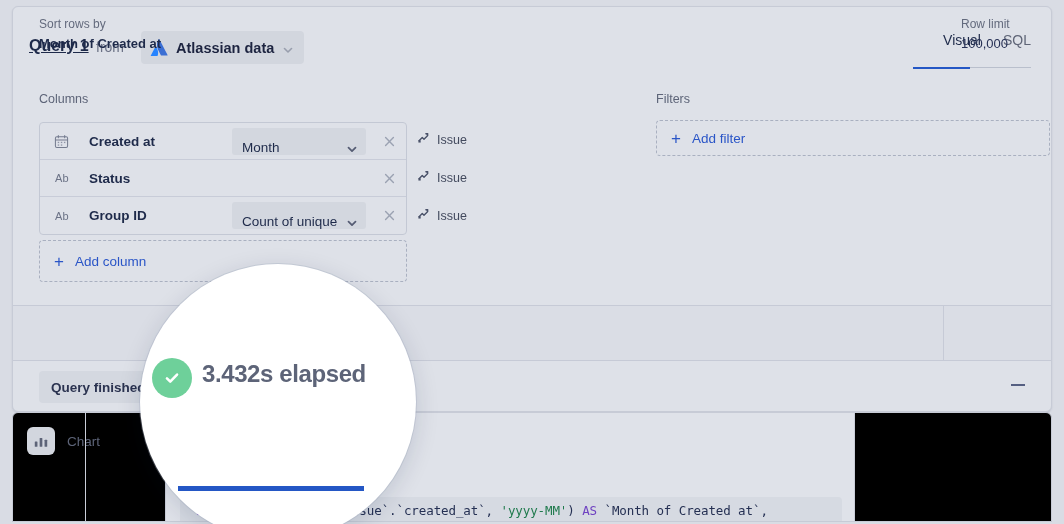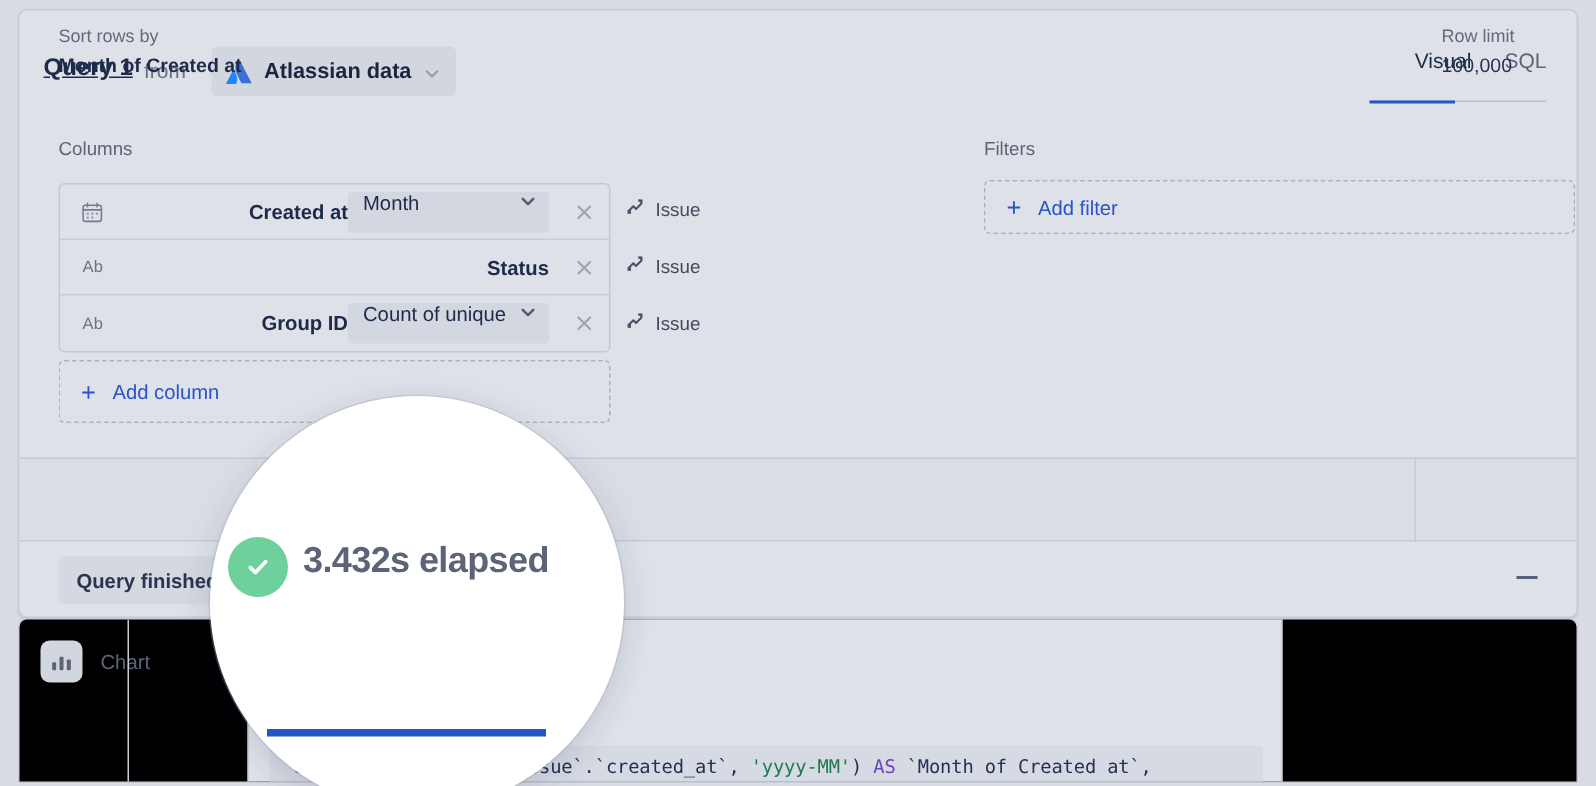--- a/index.html
+++ b/index.html
@@ -57,24 +57,24 @@
     border:1px solid #c3c8d4; border-radius:4px; overflow:hidden;
   }
   .col-row {
     position:relative; display:flex; align-items:center; height:37px;
     border-bottom:1px solid #c8ccd8; background:transparent;
   }
   .col-row:last-child { border-bottom:none; }
   .type-icon { width:18px; height:18px; margin-left:11px; margin-right:20px; flex:none;
                display:flex; align-items:center; justify-content:flex-end; }
   .ab-icon { font-size:11px; font-weight:400; color:#6b7286; letter-spacing:.3px; }
-  .col-name { font-size:13.5px; font-weight:700; color:#1e2a4a; flex:1; white-space:nowrap;text-align:right; }
+  .col-name { font-size:13.5px; font-weight:700; color:#1e2a4a; flex:1; white-space:nowrap; }
   .col-select {
     width:134px; height:27px; background:#d3d7df; border-radius:3px;
-    display:flex; align-items:flex-start; justify-content:space-between;
+    display:flex; align-items:flex-end; justify-content:space-between;
     padding:0 8px 0 10px; font-size:13.5px; color:#1e2a4a; cursor:pointer; flex:none;
   }
   .col-select .chev { opacity:.75; }
   .x-btn { width:26px; height:26px; margin:0 4px 0 10px; flex:none; cursor:pointer;
            display:flex; align-items:center; justify-content:center; }
   .issue-tag { position:absolute; display:flex; align-items:center; gap:6px; left:404px; }
   .issue-tag span { font-size:12.5px; color:#434a5e; }
 
   .add-column, .add-filter {
     position:absolute; border:1px dashed #a9b0c0; border-radius:4px;

